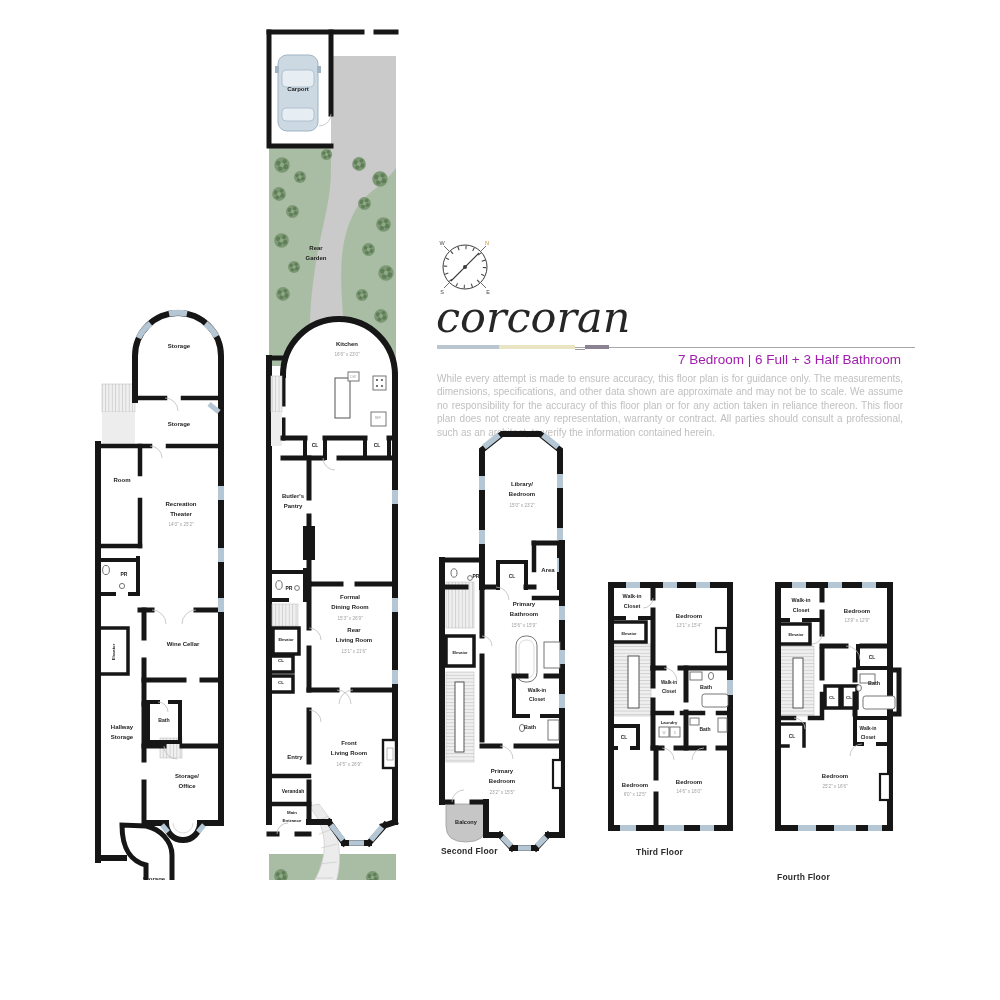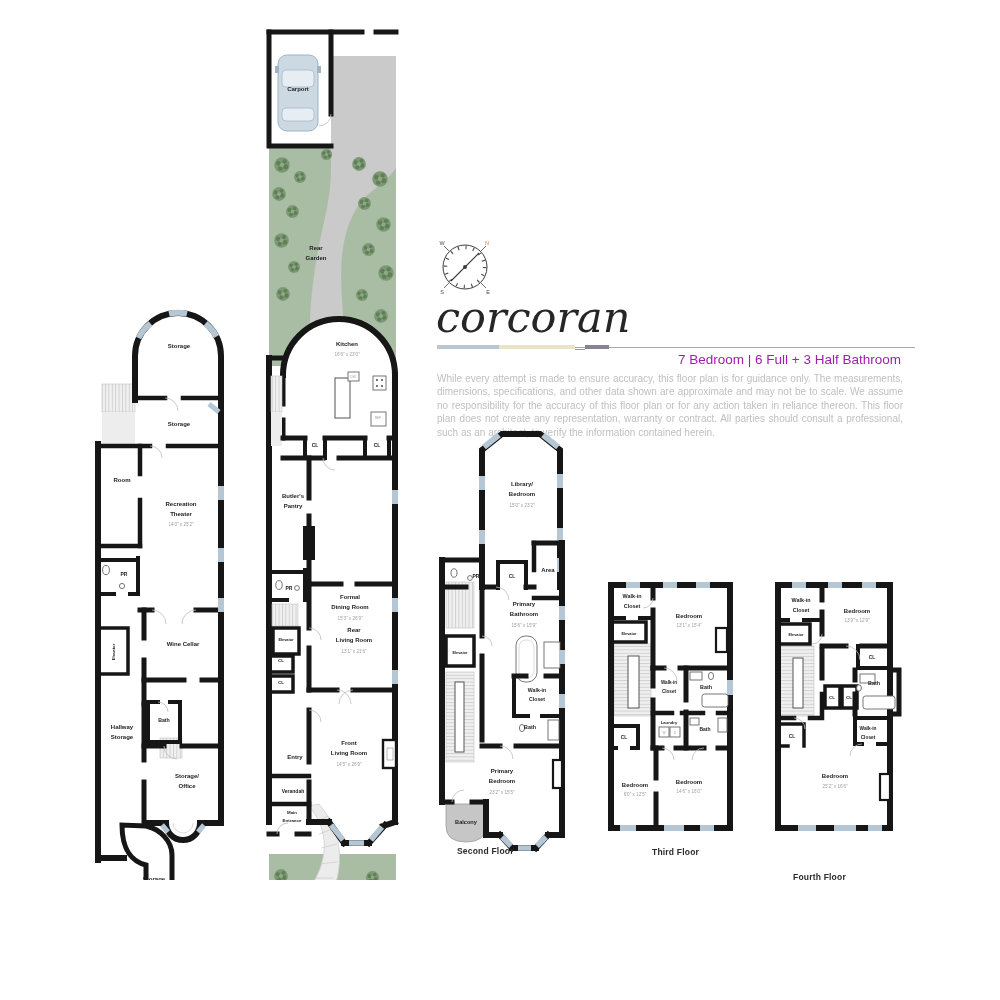--- a/index.html
+++ b/index.html
@@ -5,21 +5,21 @@
   html,body{margin:0;padding:0;background:#fff;}
   #canvas{position:relative;width:1000px;height:880px;background:#fff;overflow:hidden;
           font-family:"Liberation Sans",sans-serif;}
   .plan{position:absolute;}
   .wall{stroke:#161616;fill:none;stroke-linecap:square;}
   .win{stroke:#b5c7d4;fill:none;stroke-linecap:butt;}
   .door{stroke:#bcbcbc;stroke-width:0.8;fill:none;}
   .fix{stroke:#666;stroke-width:0.9;fill:#fff;}
   .room-label{font-family:"Liberation Sans",sans-serif;font-weight:bold;font-size:6px;fill:#1c1c1c;}
   .dim-label{font-family:"Liberation Sans",sans-serif;font-size:4.6px;fill:#a0a0a0;}
-  .caption{position:absolute;font-size:8.5px;font-weight:bold;color:#2b2b2b;letter-spacing:.2px;margin-left:16px;}
+  .caption{position:absolute;font-size:8.5px;font-weight:bold;color:#2b2b2b;letter-spacing:.2px;}
   #logo{position:absolute;left:436px;top:296px;font-family:"DejaVu Serif",serif;
         font-style:italic;font-size:43px;color:#262626;line-height:1;}
   #addr{position:absolute;left:437px;top:327px;width:464px;text-align:right;
         font-size:15.5px;color:#3c3c3c;}
   #summary{position:absolute;left:437px;top:352px;width:464px;text-align:right;
         font-size:13.5px;color:#a21caf;}
   #rule{position:absolute;left:437px;top:347px;width:478px;height:1px;background:#a8a8a8;}
   #brandbar{position:absolute;left:437px;top:345px;width:172px;height:4px;display:flex;}
   #brandbar .seg{height:100%;}
   #disclaimer{position:absolute;left:437px;top:372px;width:466px;font-size:10px;

